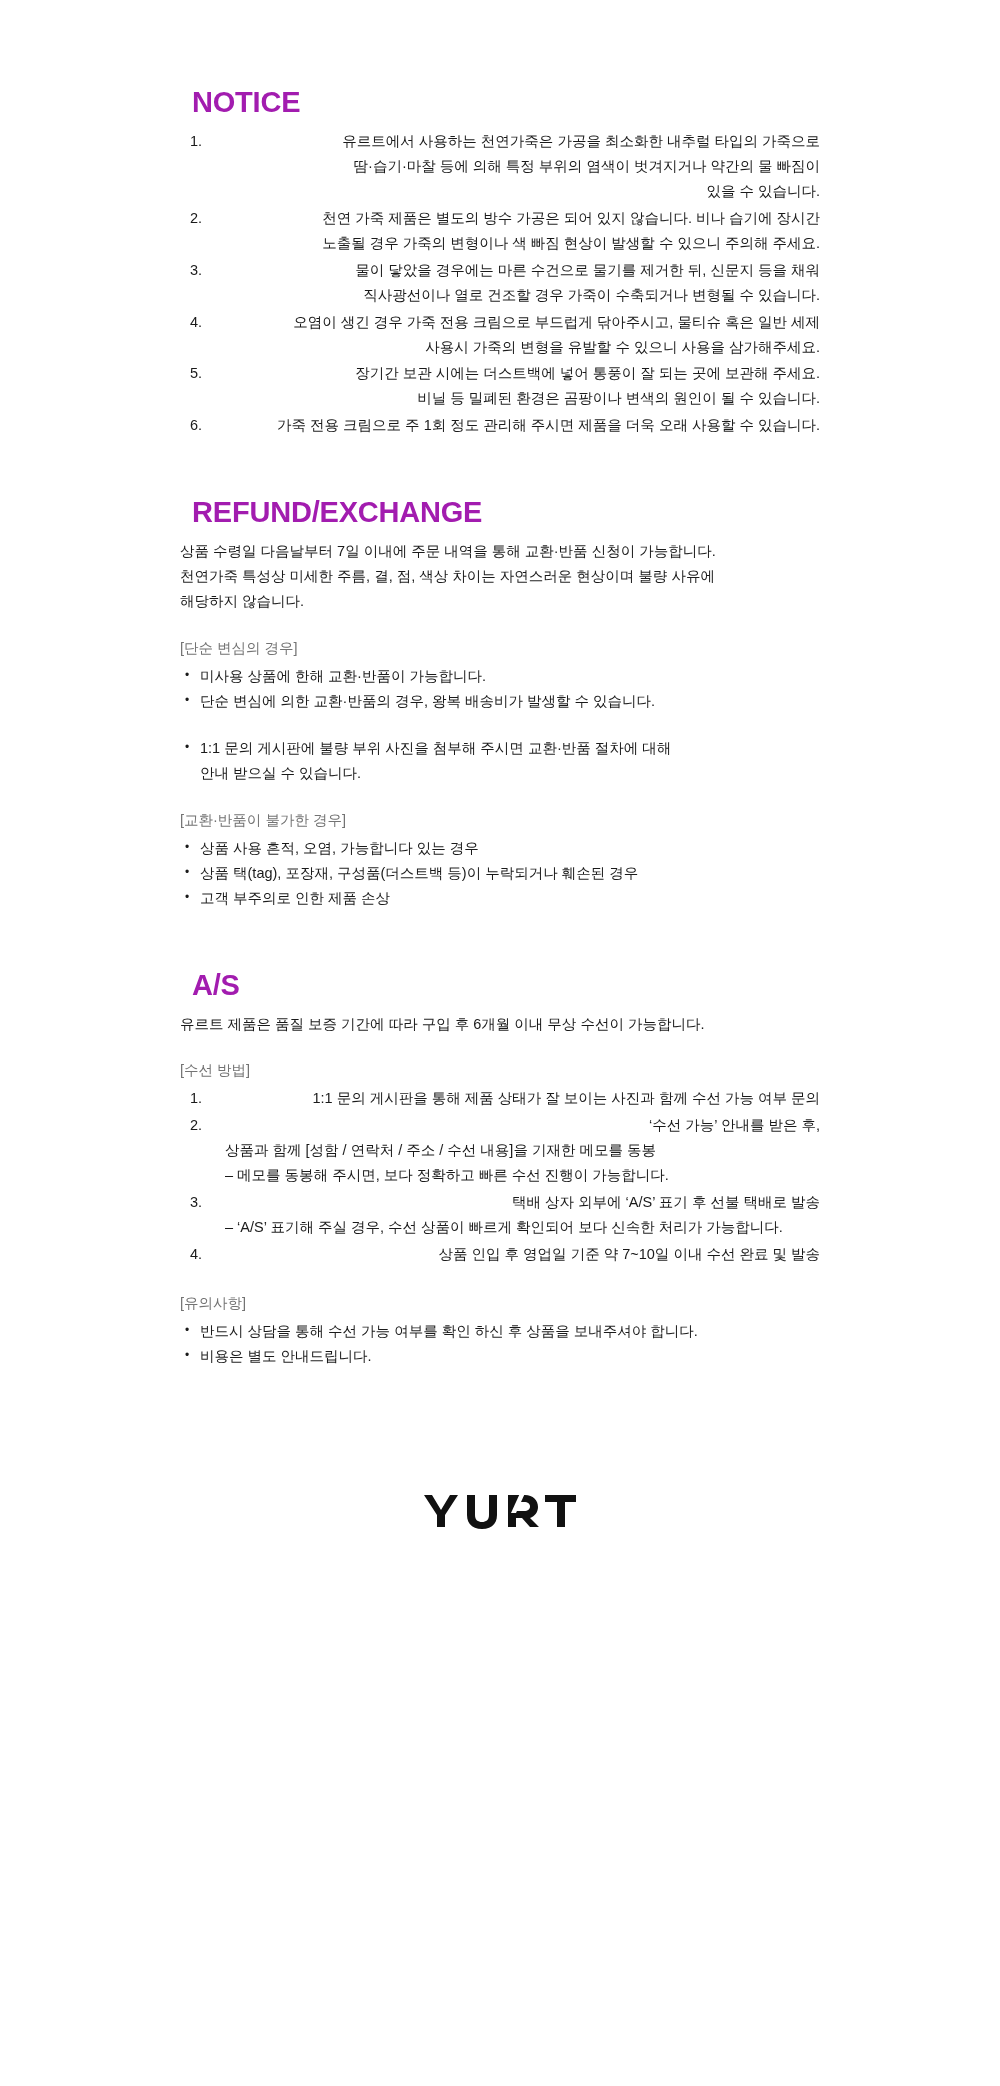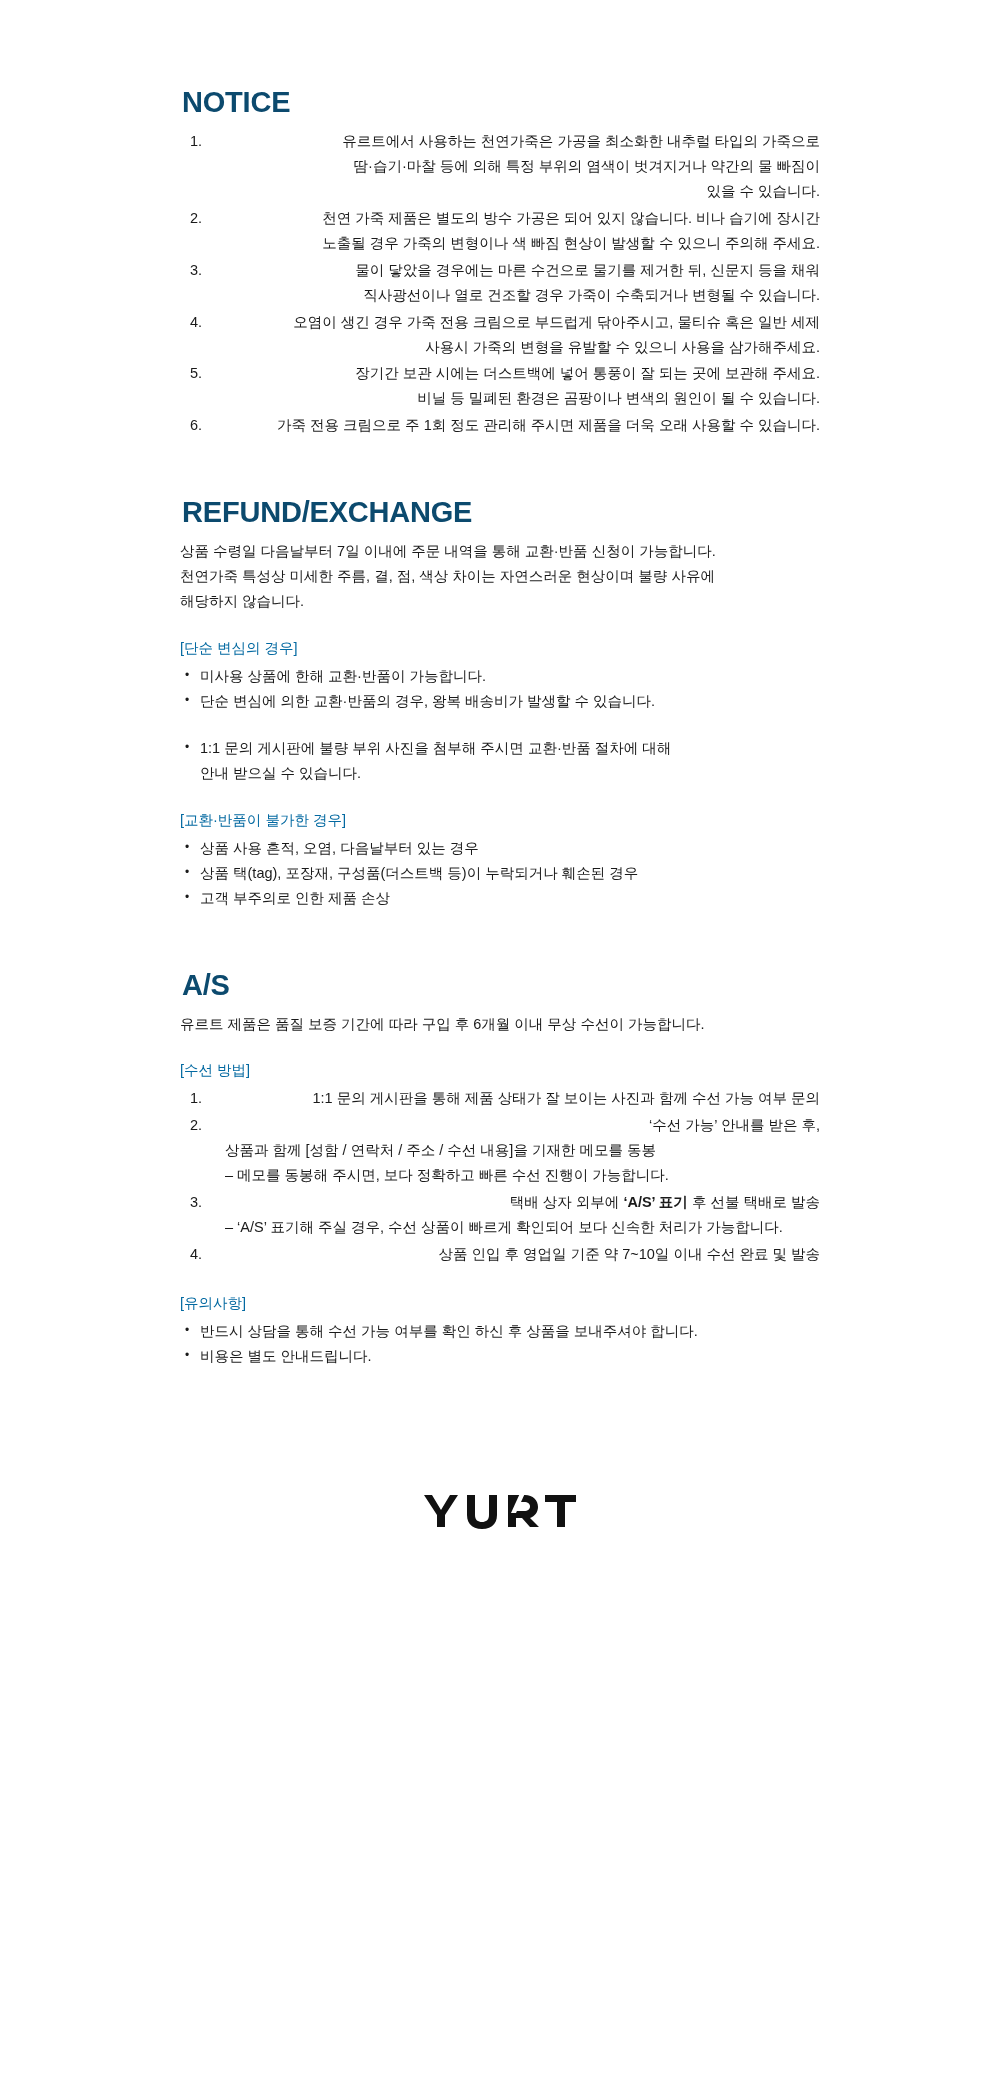--- a/index.html
+++ b/index.html
@@ -23,22 +23,22 @@
   }
   .content {
     width: 640px;
     margin: 0 auto;
   }
 
   h1.section-title {
     font-size: 29px;
     font-weight: bold;
     letter-spacing: -0.2px;
-    margin: 0 0 10px 2px;
-    color: #0c4a6e;
+    margin: 0 0 10px 12px;
+    color: #a21caf;
   }
   .section {
     margin-bottom: 58px;
   }
   .section:last-of-type {
     margin-bottom: 0;
   }
 
   
   ol.num-list {
@@ -84,21 +84,21 @@
   }
 
   .block-gap {
     height: 22px;
   }
 
   .sub-head {
     font-size: 14.5px;
     line-height: 1.72;
     margin: 0 0 3px 0;
-    color: #0369a1;
+    color: #737373;
   }
   .sub-head.bold {
     font-weight: normal;
   }
 
   ul.bullet-list {
     list-style: none;
     margin: 0;
     padding: 0;
   }
@@ -123,21 +123,21 @@
   .as-intro {
     font-size: 14.5px;
     line-height: 1.72;
     margin: 0;
   }
 
   ol.num-list.as > li .sub {
     padding-left: 18px;
   }
 
-  b, strong { font-weight: bold; }
+  b, strong { font-weight: normal; }
 
   
   .footer {
     margin-top: 120px;
     display: flex;
     justify-content: center;
     align-items: center;
     padding-bottom: 44px;
   }
   .logo {
@@ -221,21 +221,21 @@
               <span class="dot">•</span>
               <span class="line">1:1 문의 게시판에 불량 부위 사진을 첨부해 주시면 교환·반품 절차에 대해</span>
               <span class="line">안내 받으실 수 있습니다.</span>
             </li>
           </ul>
           <div class="block-gap"></div>
           <p class="sub-head">[교환·반품이 불가한 경우]</p>
           <ul class="bullet-list">
             <li>
               <span class="dot">•</span>
-              <span class="line">상품 사용 흔적, 오염, 다음날부터 있는 경우</span>
+              <span class="line">상품 사용 흔적, 오염, 가능합니다 있는 경우</span>
             </li>
             <li>
               <span class="dot">•</span>
               <span class="line">상품 택(tag), 포장재, 구성품(더스트백 등)이 누락되거나 훼손된 경우</span>
             </li>
             <li>
               <span class="dot">•</span>
               <span class="line">고객 부주의로 인한 제품 손상</span>
             </li>
           </ul>

